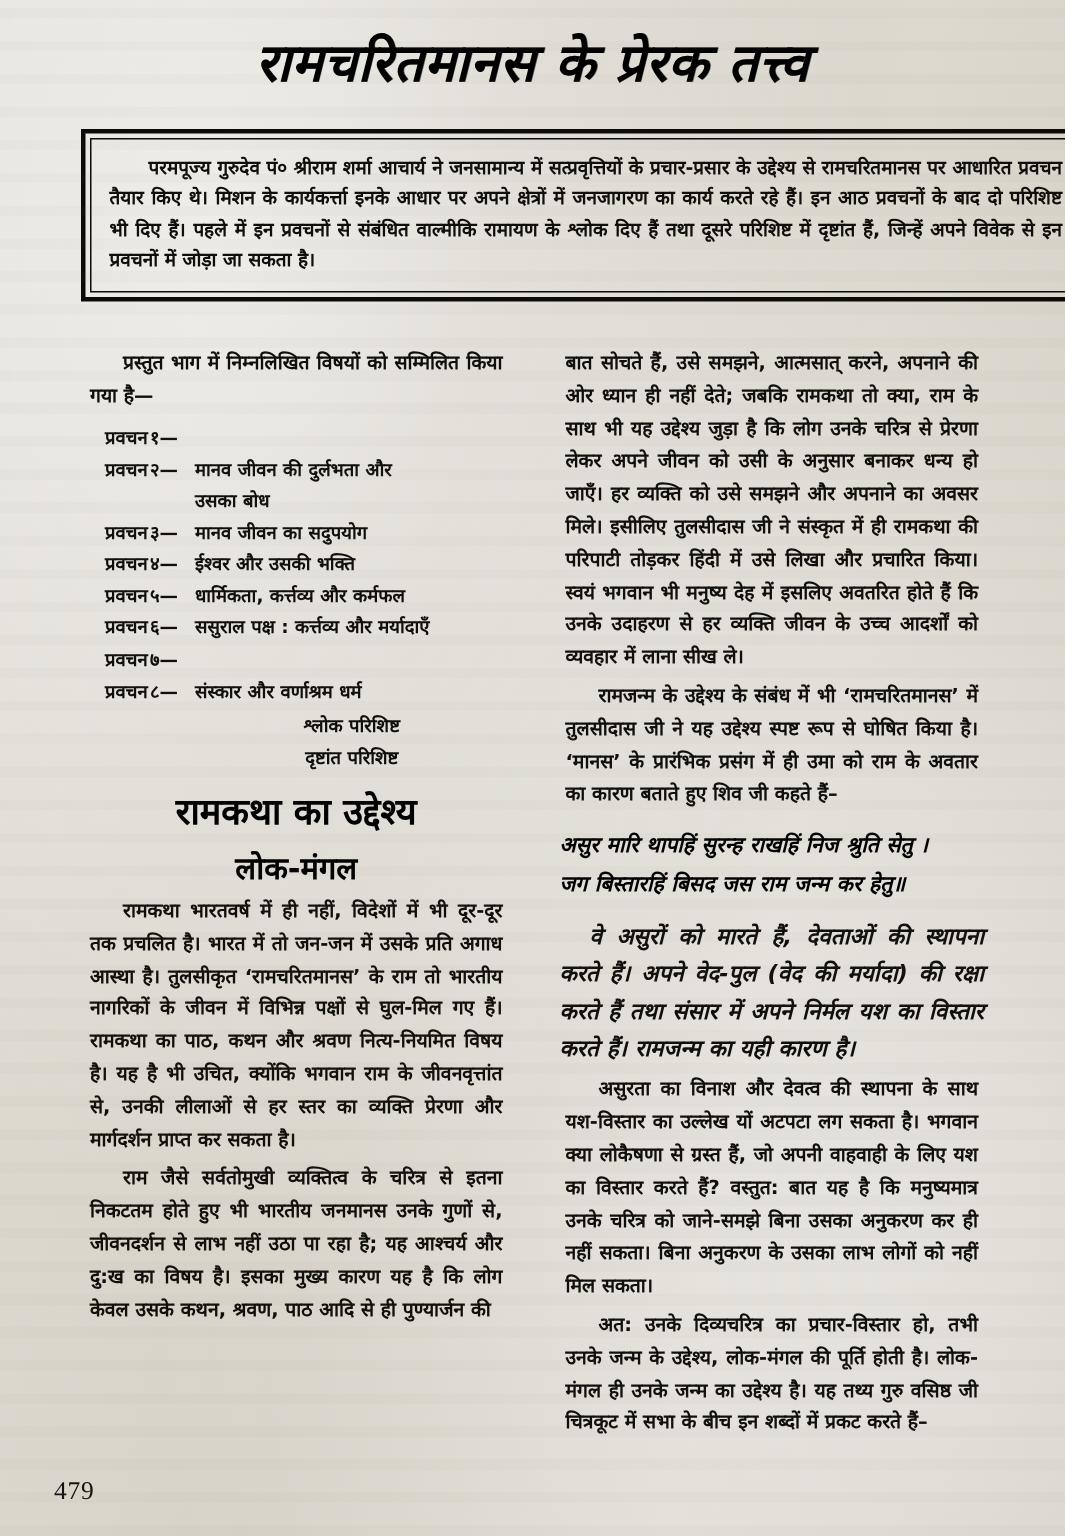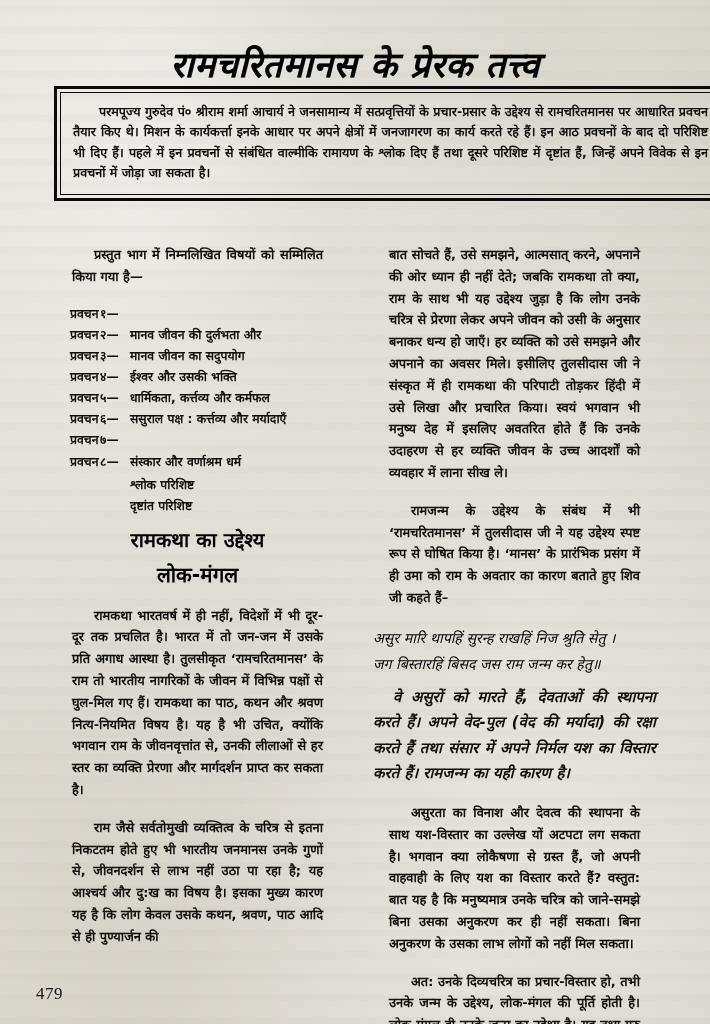--- a/index.html
+++ b/index.html
@@ -31,21 +31,21 @@
     pointer-events: none;
     background-image:
       repeating-linear-gradient(0deg, rgba(120,112,96,0.055) 0px, rgba(120,112,96,0.055) 7px, rgba(0,0,0,0) 7px, rgba(0,0,0,0) 22px);
     opacity: 0.55;
   }
 
   
   .title-wrap {
     position: absolute;
     left: 0; right: 0;
-    top: 22px;
+    top: 0;
     text-align: center;
   }
   .title {
     display: inline-block;
     font-family: "DejaVu Sans", "Liberation Sans", sans-serif;
     font-size: 35px;
     font-weight: 700;
     font-style: italic;
     letter-spacing: 0.5px;
     line-height: 1.15;
@@ -90,21 +90,21 @@
   .col {
     position: absolute;
     top: 0;
     width: 283px;
     height: 100%;
   }
   .col-left  { left: 0; }
   .col-right { left: 317px; }
 
   p.body {
-    margin: 16px;
+    margin: 4px;
     font-family: "DejaVu Sans", "Liberation Sans", sans-serif;
     font-size: 12.9px;
     font-weight: 600;
     line-height: 1.69;
     text-align: justify;
     text-indent: 22px;
     color: #110f0b;
   }
   p.body.noindent { text-indent: 0; }
 
@@ -141,50 +141,51 @@
     flex: 1 1 auto;
     padding-left: 0;
   }
   .toc li.cont-row .spacer {
     flex: 0 0 74px;
   }
   .appendix {
     margin: 2px 0 0 0;
     padding: 0 0 0 74px;
     list-style: none;
+    text-align: center;
   }
   .appendix li {
     font-family: "DejaVu Sans", "Liberation Sans", sans-serif;
     font-size: 12.3px;
     font-weight: 600;
     line-height: 1.72;
     color: #110f0b;
   }
 
   
   .chap-num, .chap-title, .chap-sub {
     text-align: center;
     font-family: "DejaVu Sans", "Liberation Sans", sans-serif;
     font-weight: 700;
     color: #000;
     margin: 0;
     line-height: 1.3;
   }
   .chap-num   { font-size: 20.5px; margin-top: 16px; }
-  .chap-title { font-size: 20px; margin-top: 10px; }
+  .chap-title { font-size: 24px; margin-top: 10px; }
   .chap-sub   { font-size: 20.5px; margin-top: 9px; }
 
   
   .verse {
     margin: 10px 0 8px 0;
   }
   .verse-line {
     font-family: "DejaVu Sans", "Liberation Sans", sans-serif;
     font-size: 14.2px;
-    font-weight: 400;
+    font-weight: 700;
     font-style: italic;
     line-height: 1.85;
     color: #000;
     white-space: nowrap;
   }
   p.gloss {
     margin: 4px 0 0 0;
     font-family: "DejaVu Sans", "Liberation Sans", sans-serif;
     font-size: 15px;
     font-weight: 600;
@@ -231,20 +232,24 @@
       <ul class="toc">
         <li>
           <span class="lbl">प्रवचन</span>
           <span class="num">१—</span>
         </li>
         <li>
           <span class="lbl">प्रवचन</span>
           <span class="num">२—</span>
           <span class="txt">मानव जीवन की दुर्लभता और</span>
         </li>
+        <li class="cont-row">
+          <span class="spacer"></span>
+          <span class="cont">उसका बोध</span>
+        </li>
         <li>
           <span class="lbl">प्रवचन</span>
           <span class="num">३—</span>
           <span class="txt">मानव जीवन का सदुपयोग</span>
         </li>
         <li>
           <span class="lbl">प्रवचन</span>
           <span class="num">४—</span>
           <span class="txt">ईश्वर और उसकी भक्ति</span>
         </li>

